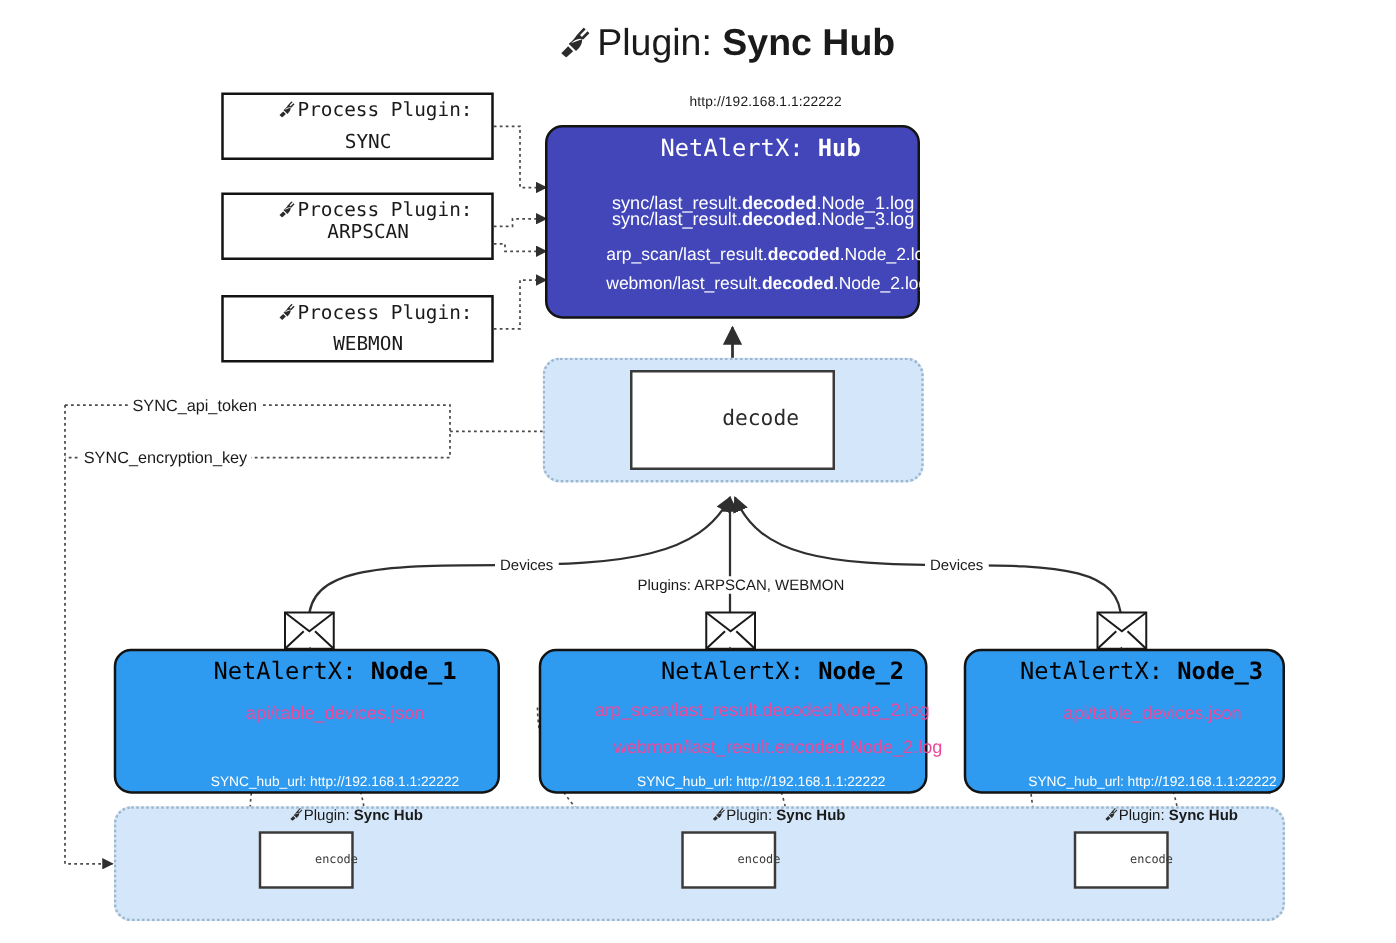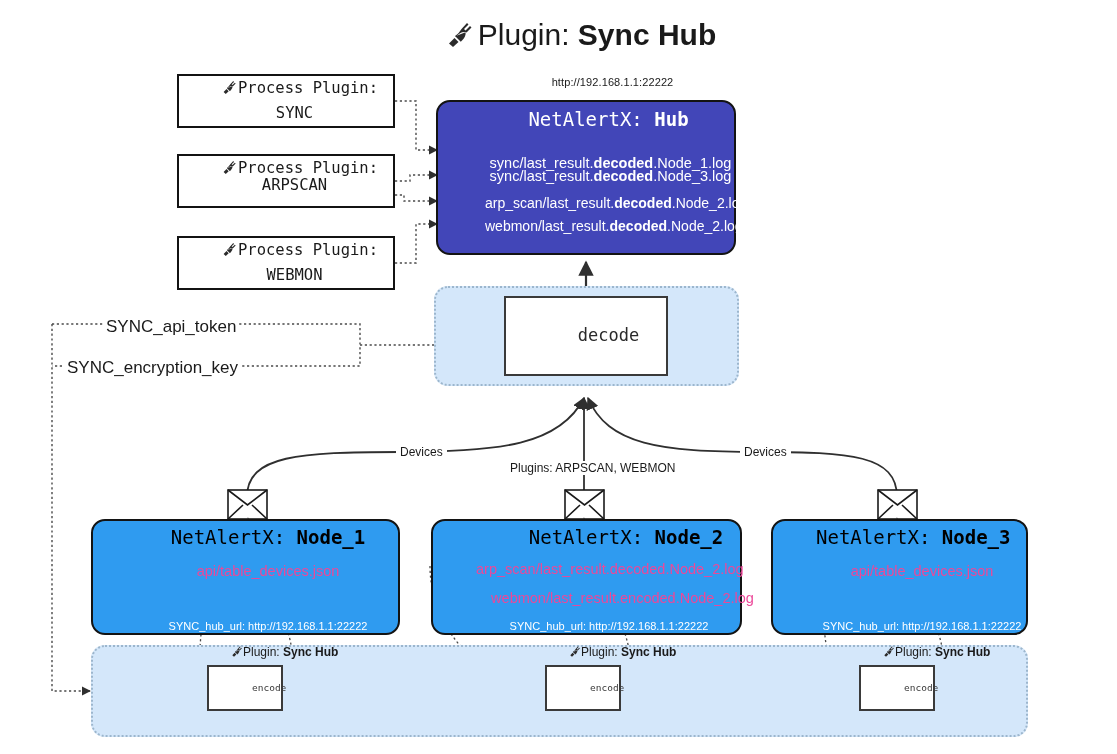--- a/index.html
+++ b/index.html
@@ -126,21 +126,21 @@
     left: 504px; top: 325px; width: 164px;
     text-align: center;
     font-family: "DejaVu Sans Mono", monospace;
     font-size: 17px;
     color: #2a2a2a;
     white-space: nowrap;
   }
 
   
   .token-label {
-    font-size: 17px;
+    font-size: 13px;
     background: #ffffff;
     padding: 0 3px;
     white-space: nowrap;
   }
   #token-0 { left: 103px; top: 317px; }
   #token-1 { left: 64px; top: 358px; }
 
   
   .edge-label {
     font-size: 12px;

